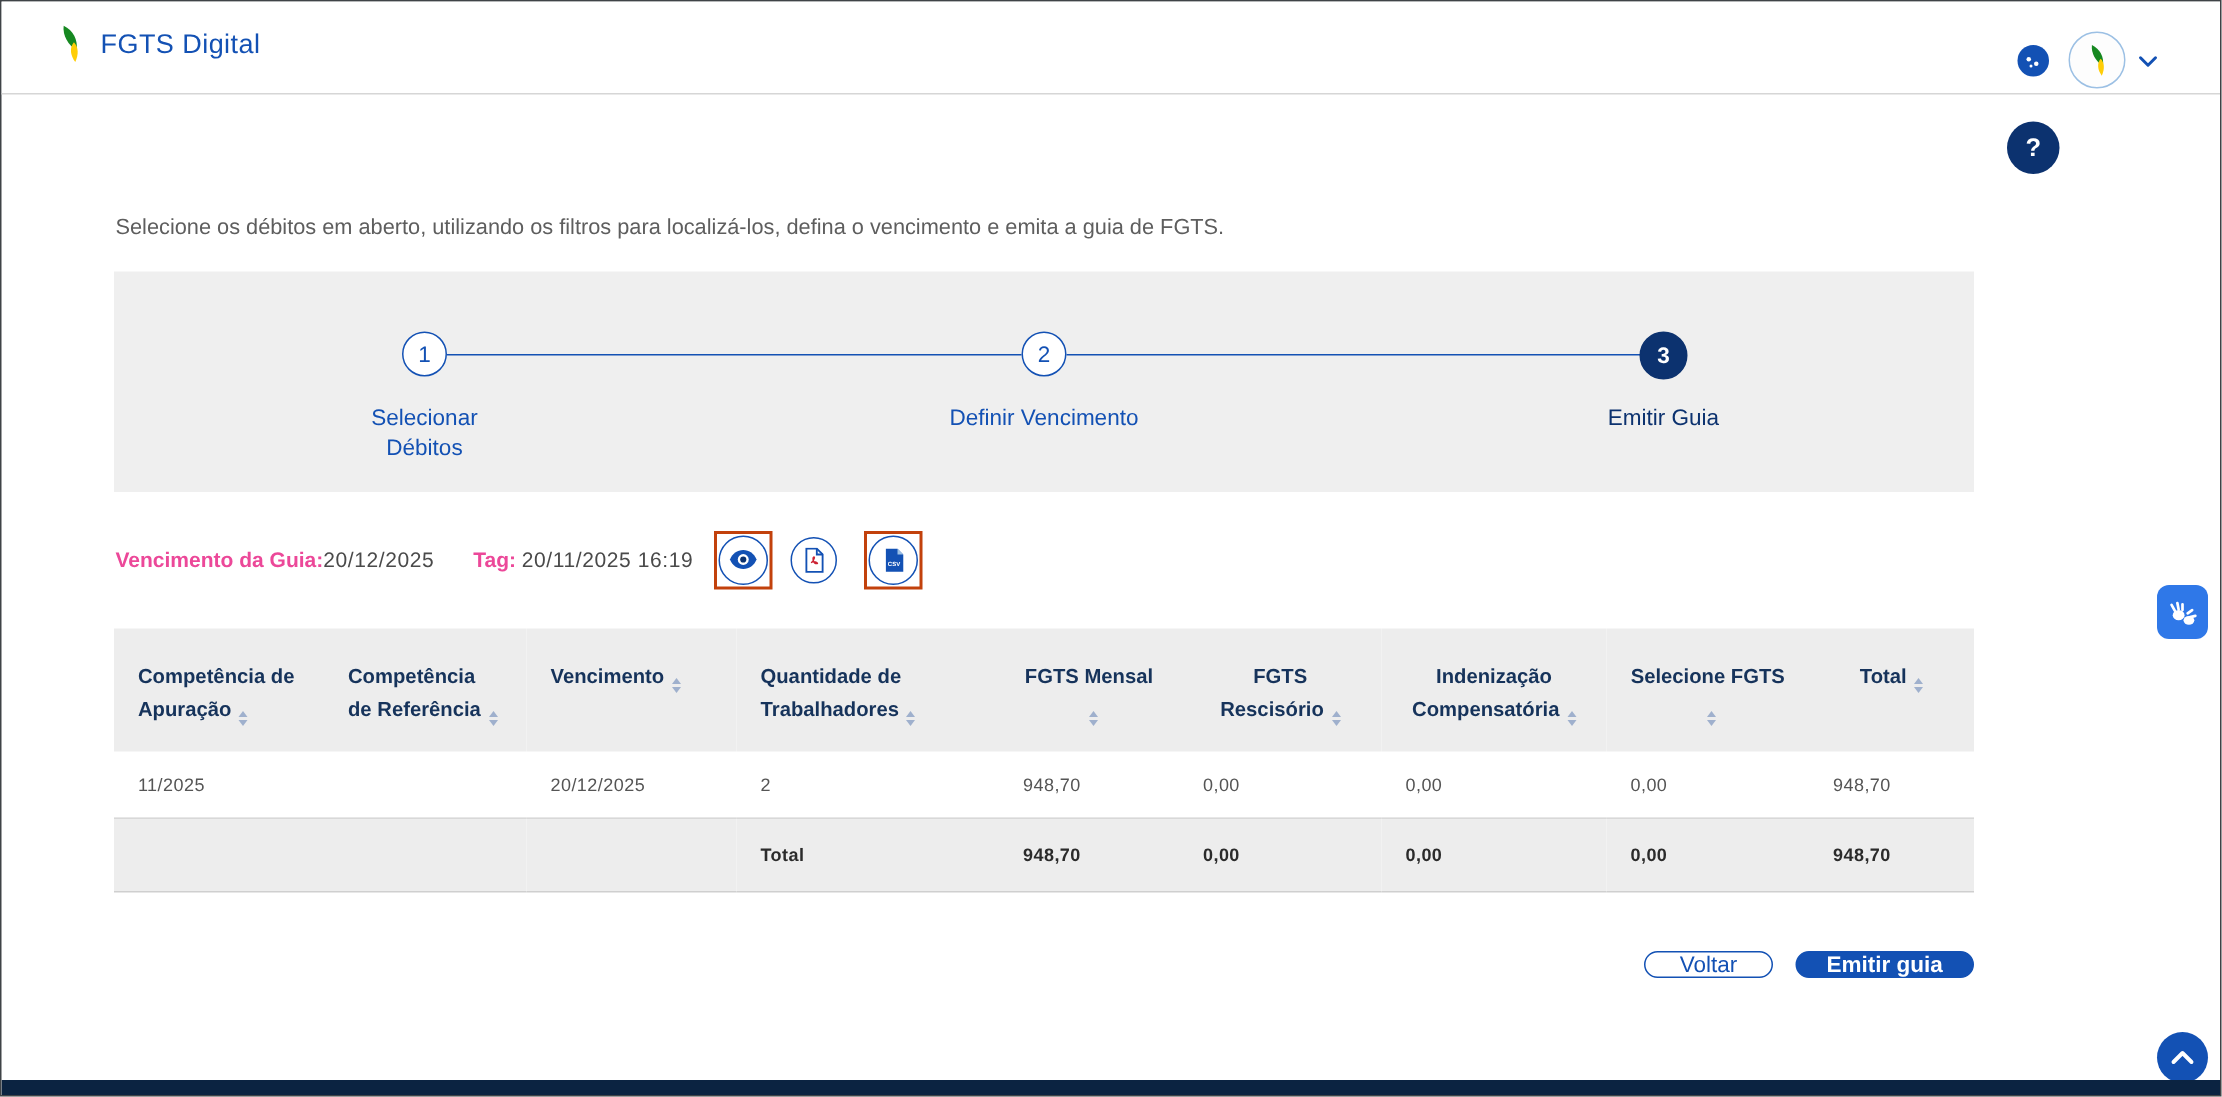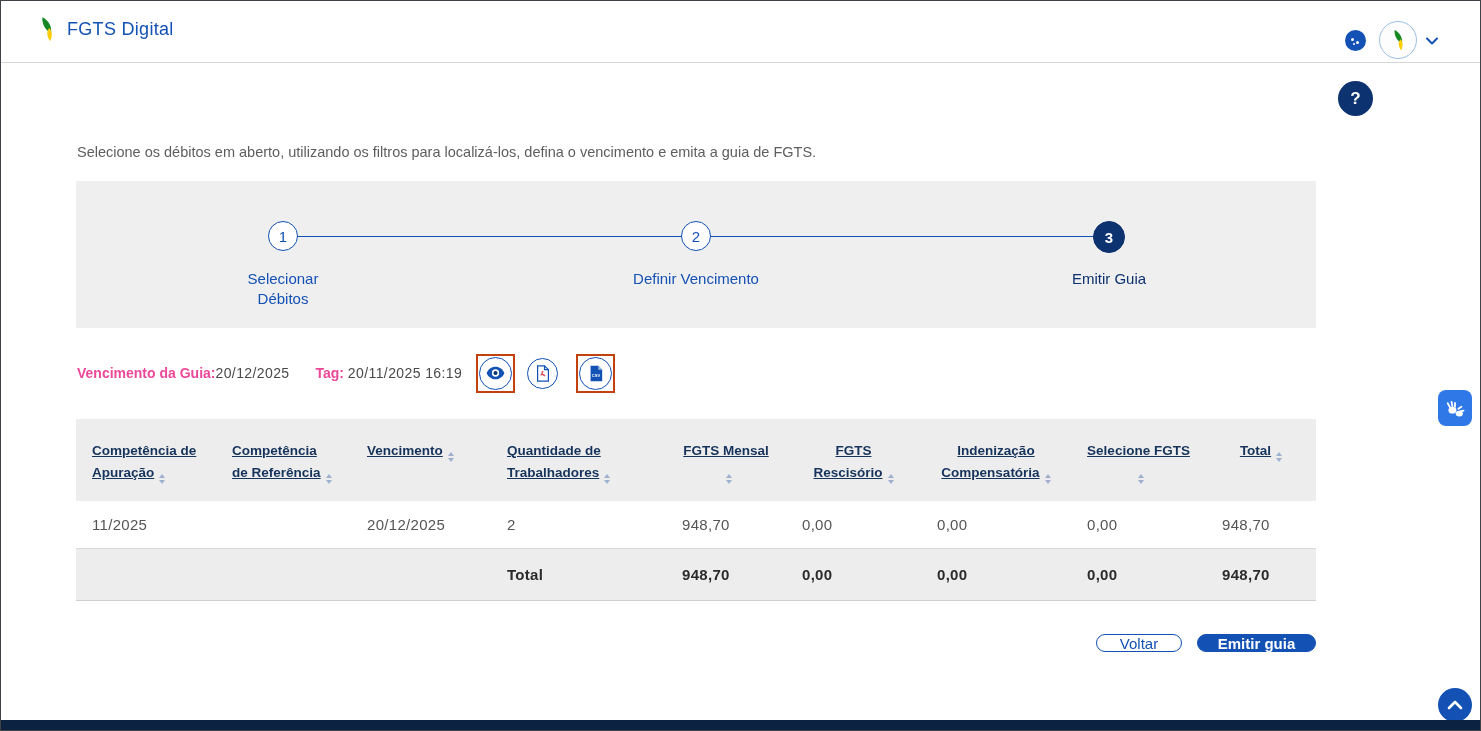--- a/index.html
+++ b/index.html
@@ -54,23 +54,23 @@
   .icon-btn{ width:31px; height:31px; border-radius:50%; border:1px solid #1351B4; background:#fff;
     display:flex; align-items:center; justify-content:center; cursor:pointer; }
   .focus-box{ border:2px solid #C2410C; padding:2px; margin-left:14px; display:flex; }
   .plain-box{ padding:4px; margin-left:8px; display:flex; }
 
   
   .note{ position:absolute; left:76px; top:400px; font-size:13.5px; color:#666; }
   .table-wrap{ position:absolute; left:75px; top:418px; width:1240px; }
   table{ width:1240px; border-collapse:collapse; table-layout:fixed; }
   thead th{ background:#ededed; color:#16335B; font-size:13.5px; font-weight:bold; vertical-align:top;
-    padding:21px 16px 17px 16px; line-height:1.6; cursor:pointer;text-decoration:underline; }
+    padding:21px 16px 17px 16px; line-height:1.6; cursor:pointer; }
   th.l, td.l{ text-align:left; } th.r, td.r{ }
-  tbody td{ font-size:15px; color:#555; padding:15px 16px; border-bottom:1px solid #d8d8d8; letter-spacing:.3px; }
+  tbody td{ font-size:12px; color:#555; padding:15px 16px; border-bottom:1px solid #d8d8d8; letter-spacing:.3px; }
   tr.total-row td{ background:#ededed; color:#2b2b2b; font-weight:bold; padding:17px 16px; border-bottom:1px solid #cfcfcf; }
   .sort{ display:inline-flex; flex-direction:column; gap:2px; margin-left:5px; vertical-align:-1px; }
   .sort i{ display:block; width:0; height:0; border-left:3.5px solid transparent; border-right:3.5px solid transparent; }
   .sort .up{ border-bottom:4px solid #9fb0cd; }
   .sort .dn{ border-top:4px solid #9fb0cd; }
 
   
   .actions{ position:absolute; top:633px; left:1095px; display:flex; gap:15px; }
   .btn{ height:18px; border-radius:17px; font-size:15px; cursor:pointer; font-family:inherit; }
   .btn-outline{ width:86px; background:#fff; border:1px solid #1351B4; color:#1351B4; }

